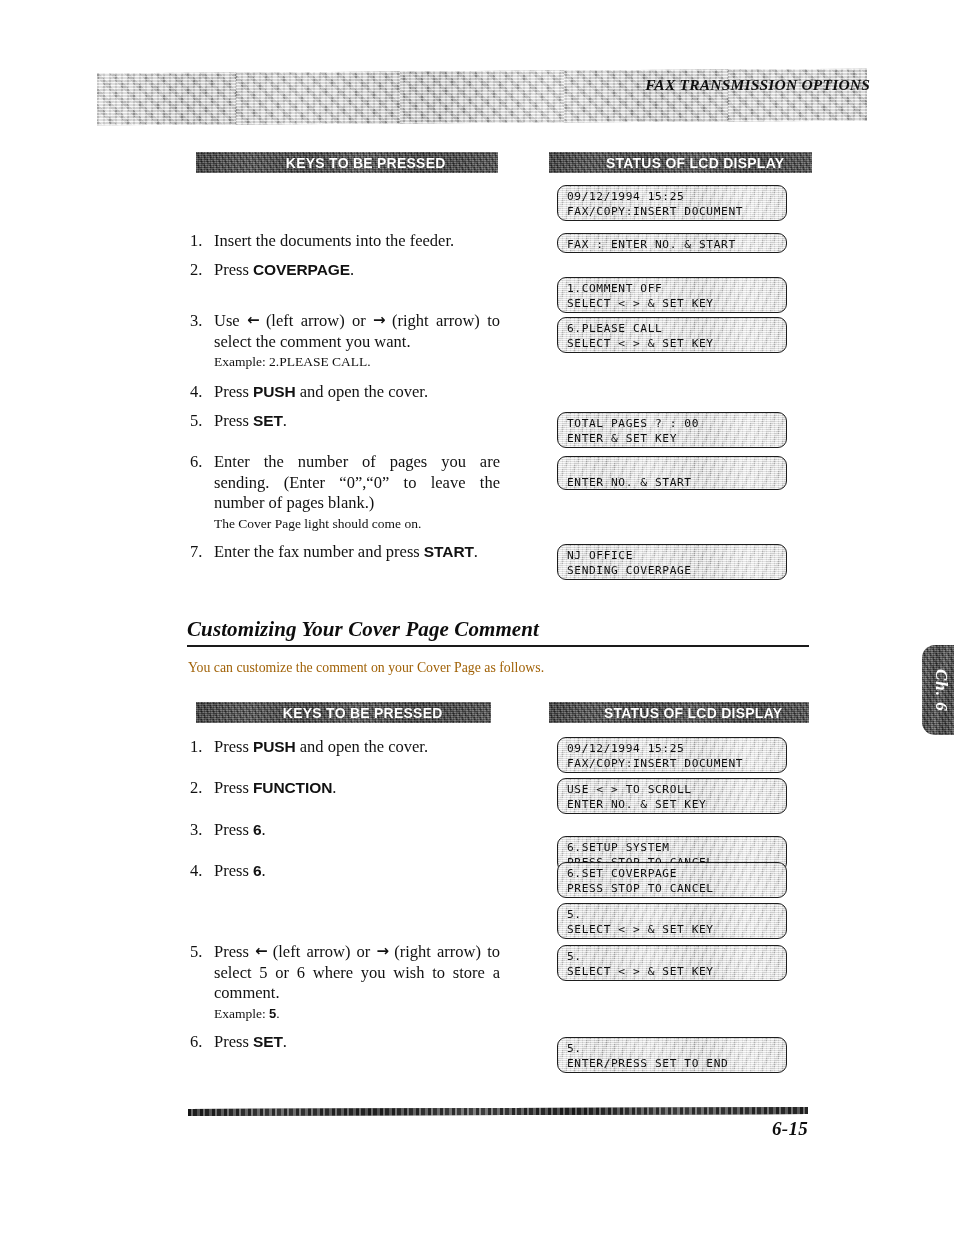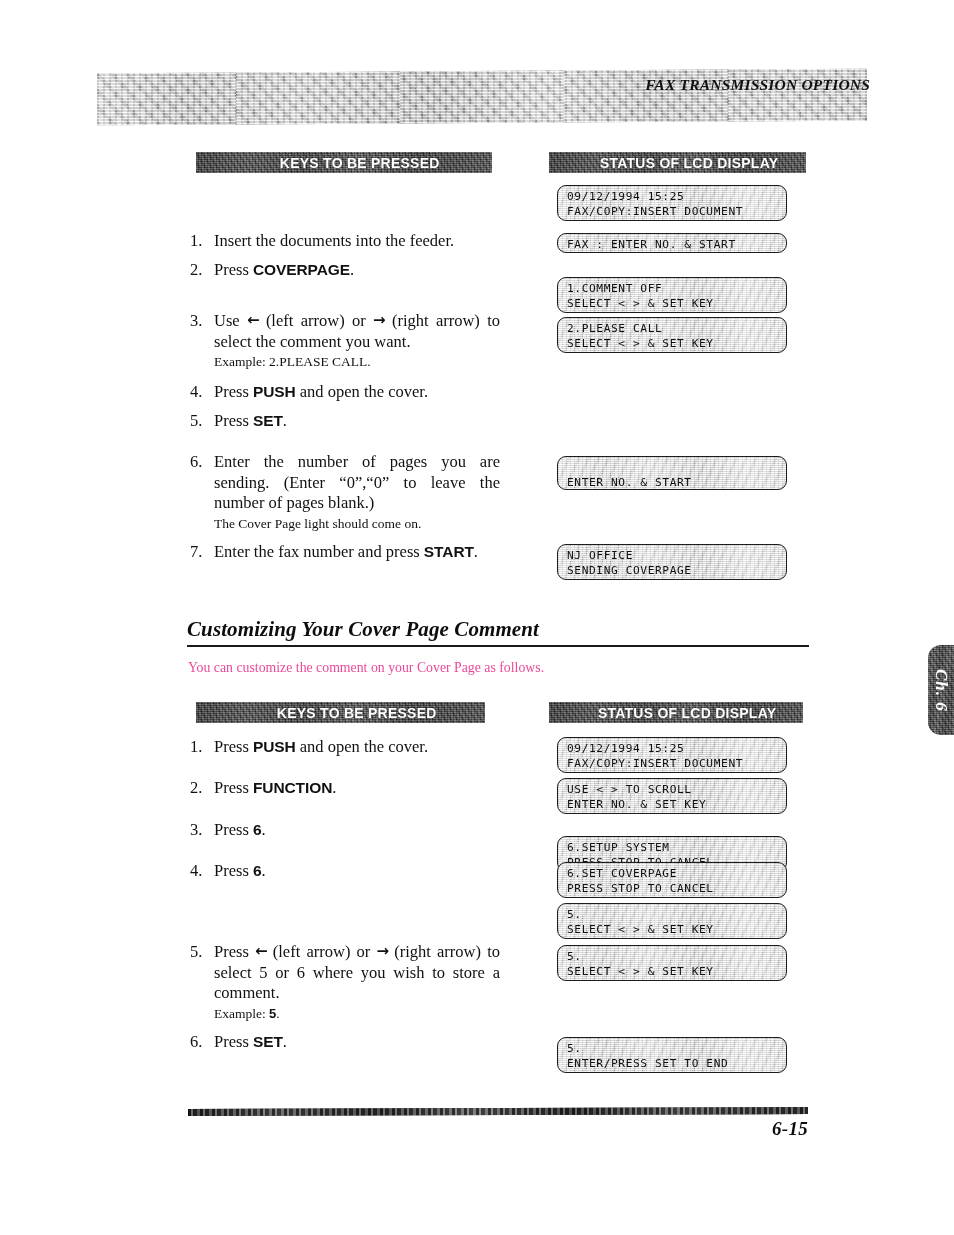--- a/index.html
+++ b/index.html
@@ -24,20 +24,21 @@
   }
 
   
   .noise-dark {
     background-color: #4a4a4a;
     background-image:
       repeating-linear-gradient(0deg, rgba(255,255,255,.13) 0px, rgba(255,255,255,.13) 1px, rgba(0,0,0,.20) 1px, rgba(0,0,0,.20) 2px),
       repeating-linear-gradient(90deg, rgba(255,255,255,.10) 0px, rgba(255,255,255,.10) 2px, rgba(0,0,0,.22) 2px, rgba(0,0,0,.22) 3px),
       repeating-linear-gradient(57deg, rgba(0,0,0,.28) 0px, rgba(0,0,0,.28) 2px, rgba(255,255,255,.08) 2px, rgba(255,255,255,.08) 5px),
       linear-gradient(100deg, #3a3a3a 0%, #5c5c5c 18%, #404040 37%, #606060 55%, #3d3d3d 74%, #575757 100%);
+    padding-left: 6px;
   }
   .noise-light {
     background-color: #d2d2d2;
     background-image:
       repeating-linear-gradient(0deg, rgba(255,255,255,.55) 0px, rgba(255,255,255,.55) 1px, rgba(0,0,0,.07) 1px, rgba(0,0,0,.07) 2px),
       repeating-linear-gradient(90deg, rgba(0,0,0,.06) 0px, rgba(0,0,0,.06) 1px, rgba(255,255,255,.45) 1px, rgba(255,255,255,.45) 4px),
       repeating-linear-gradient(114deg, rgba(0,0,0,.10) 0px, rgba(0,0,0,.10) 3px, rgba(255,255,255,.30) 3px, rgba(255,255,255,.30) 9px),
       linear-gradient(75deg, #e6e6e6 0%, #c8c8c8 22%, #e2e2e2 41%, #c2c2c2 63%, #e8e8e8 82%, #cfcfcf 100%);
   }
   .noise-banner {
@@ -196,21 +197,21 @@
     height: 2px;
     background: #1a1a1a;
   }
   .section-intro {
     position: absolute;
     left: 188px;
     top: 659px;
     width: 600px;
     font-size: 13.8px;
     line-height: 18px;
-    color: #ec4899;
+    color: #a16207;
   }
 
   
   .lcd {
     position: absolute;
     left: 557px;
     width: 230px;
     border: 1.3px solid #1d1d1d;
     border-radius: 9px;
     box-sizing: border-box;
@@ -335,22 +336,26 @@
   </div>
   <div class="lcd noise-light" style="top:233px;height:20px">
     <div class="line">FAX : ENTER NO. &amp; START</div>
     <div class="line">COPY: PRESS COPY KEY</div>
   </div>
   <div class="lcd noise-light" style="top:277px;height:36px">
     <div class="line">1.COMMENT OFF</div>
     <div class="line">SELECT &lt; &gt; &amp; SET KEY</div>
   </div>
   <div class="lcd noise-light" style="top:317px;height:36px">
-    <div class="line">2.PLEASE CALL</div>
+    <div class="line">6.PLEASE CALL</div>
     <div class="line">SELECT &lt; &gt; &amp; SET KEY</div>
+  </div>
+  <div class="lcd noise-light" style="top:412px;height:36px">
+    <div class="line">TOTAL PAGES ? : 00</div>
+    <div class="line">ENTER &amp; SET KEY</div>
   </div>
   <div class="lcd noise-light" style="top:456px;height:34px">
     <div class="line blank"></div>
     <div class="line">ENTER NO. &amp; START</div>
   </div>
   <div class="lcd noise-light" style="top:544px;height:36px">
     <div class="line">NJ OFFICE</div>
     <div class="line">SENDING COVERPAGE</div>
   </div>
 

